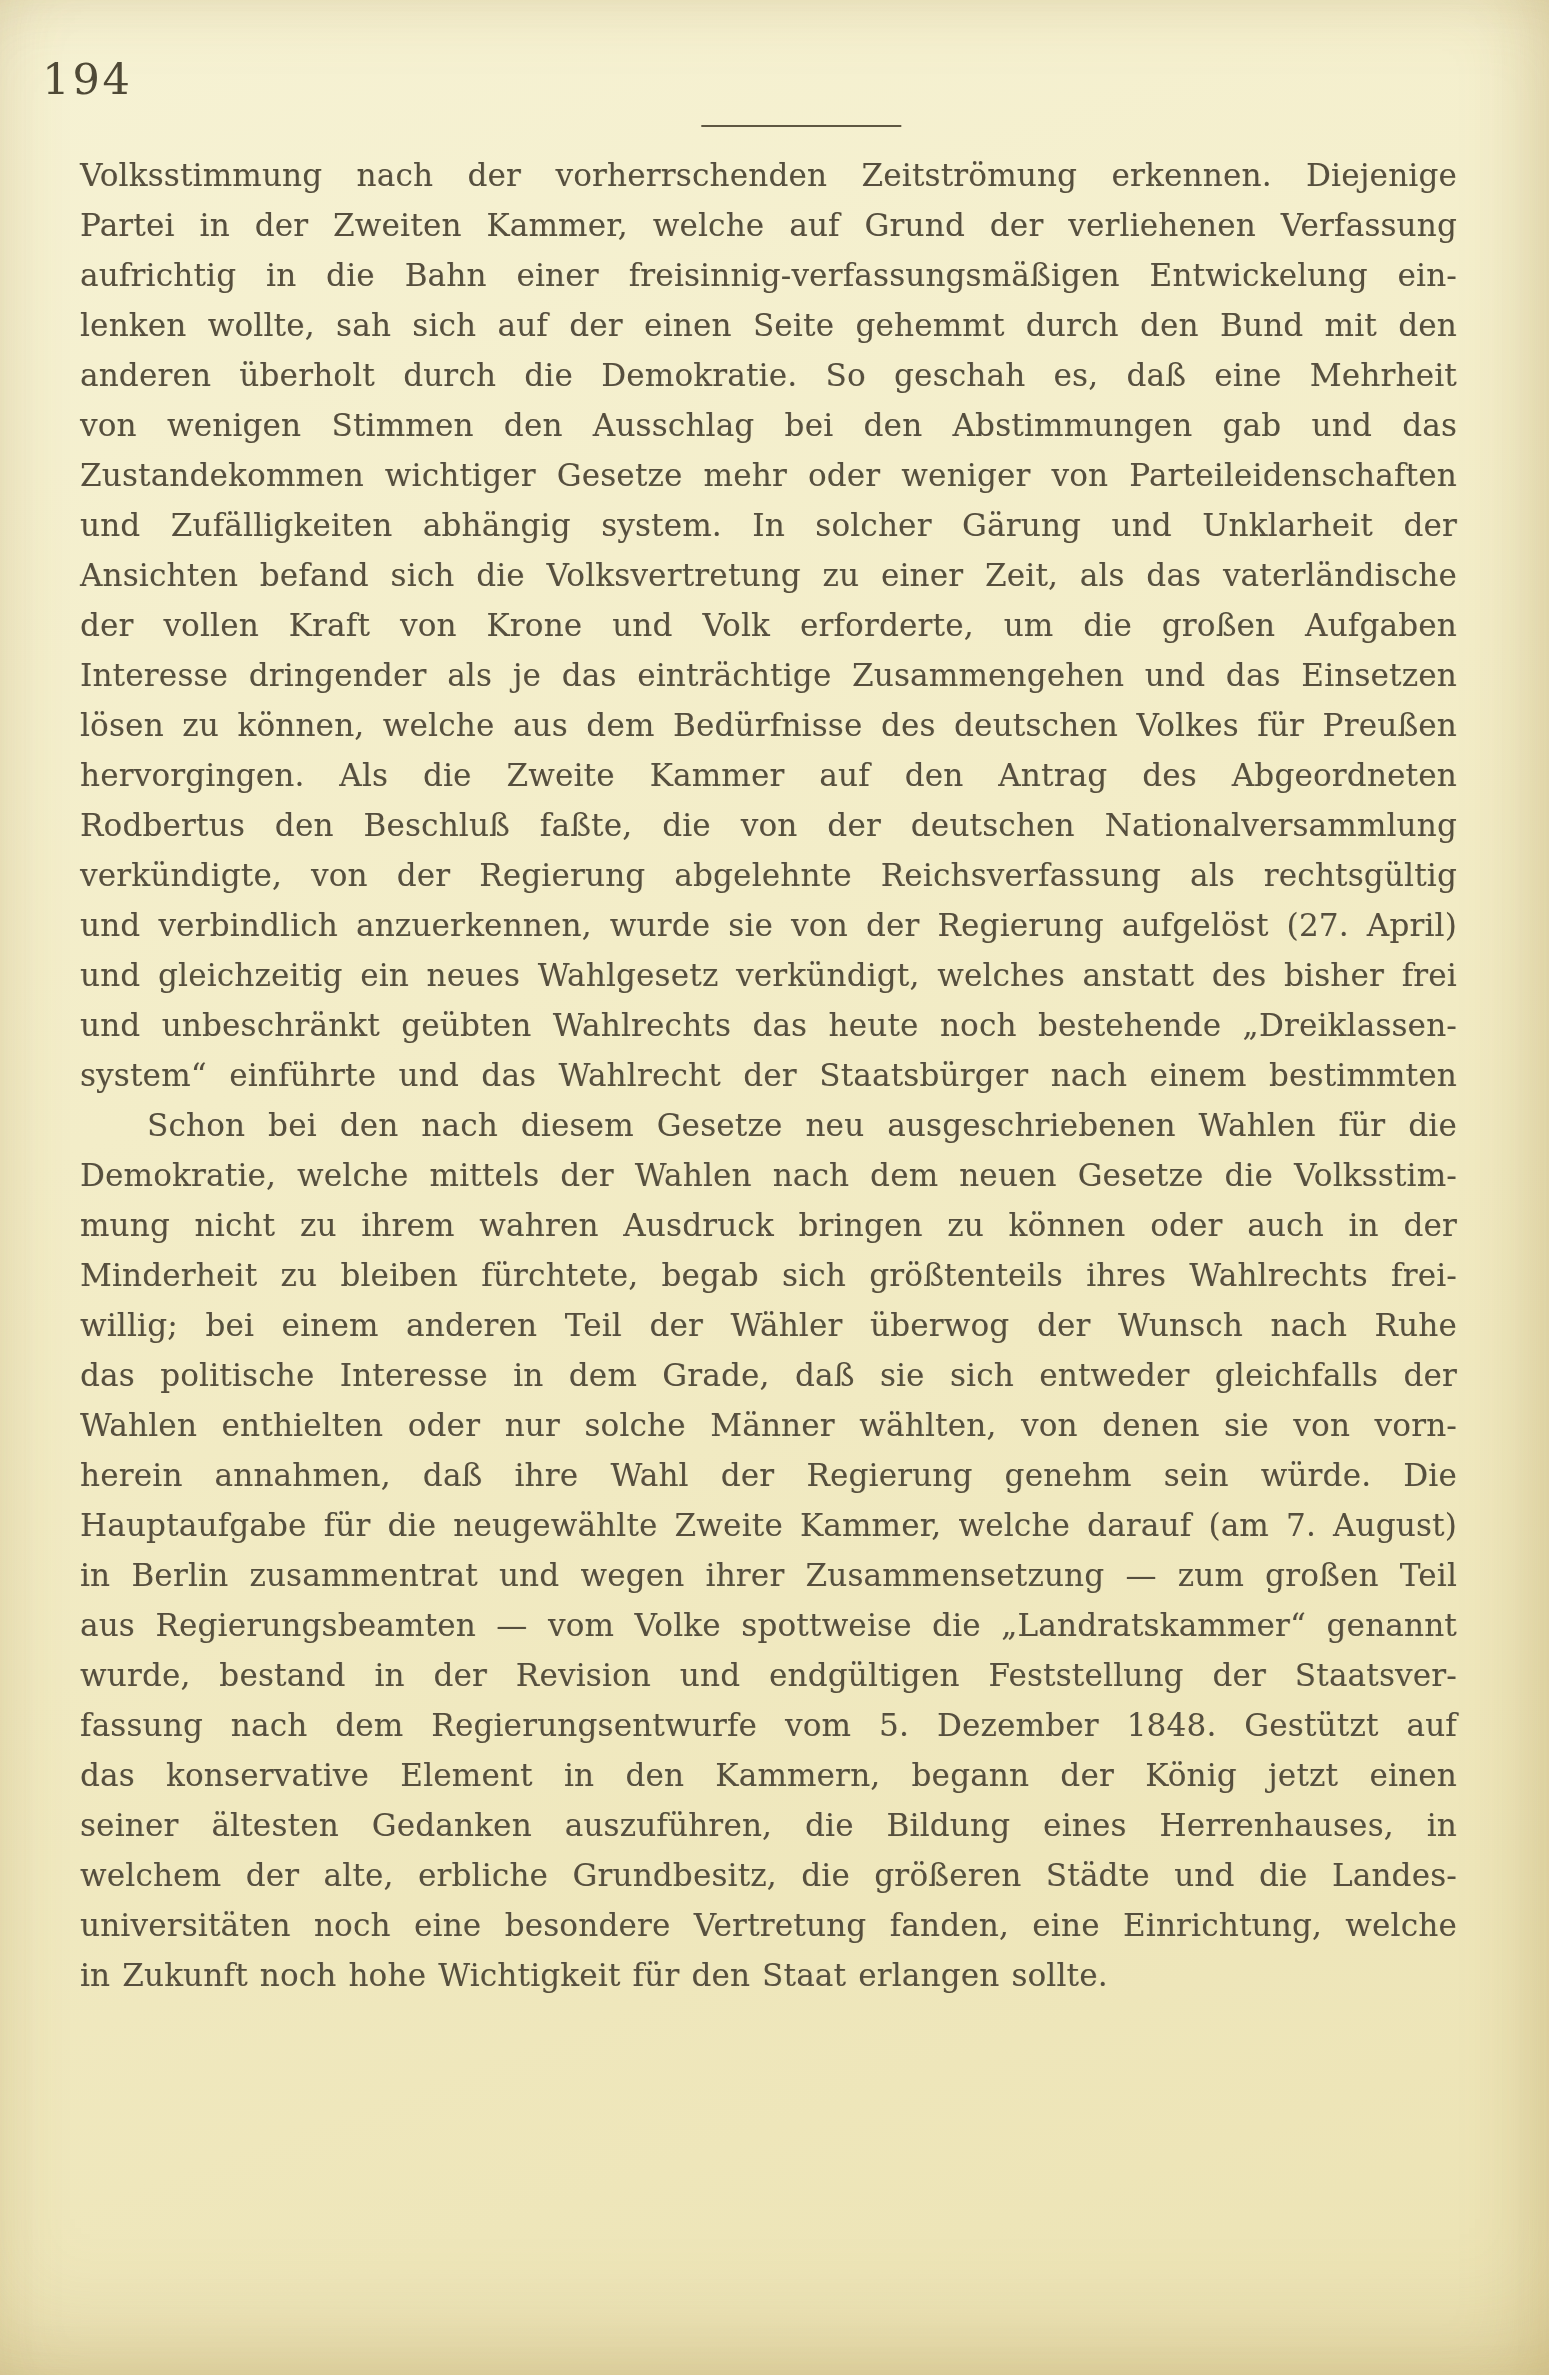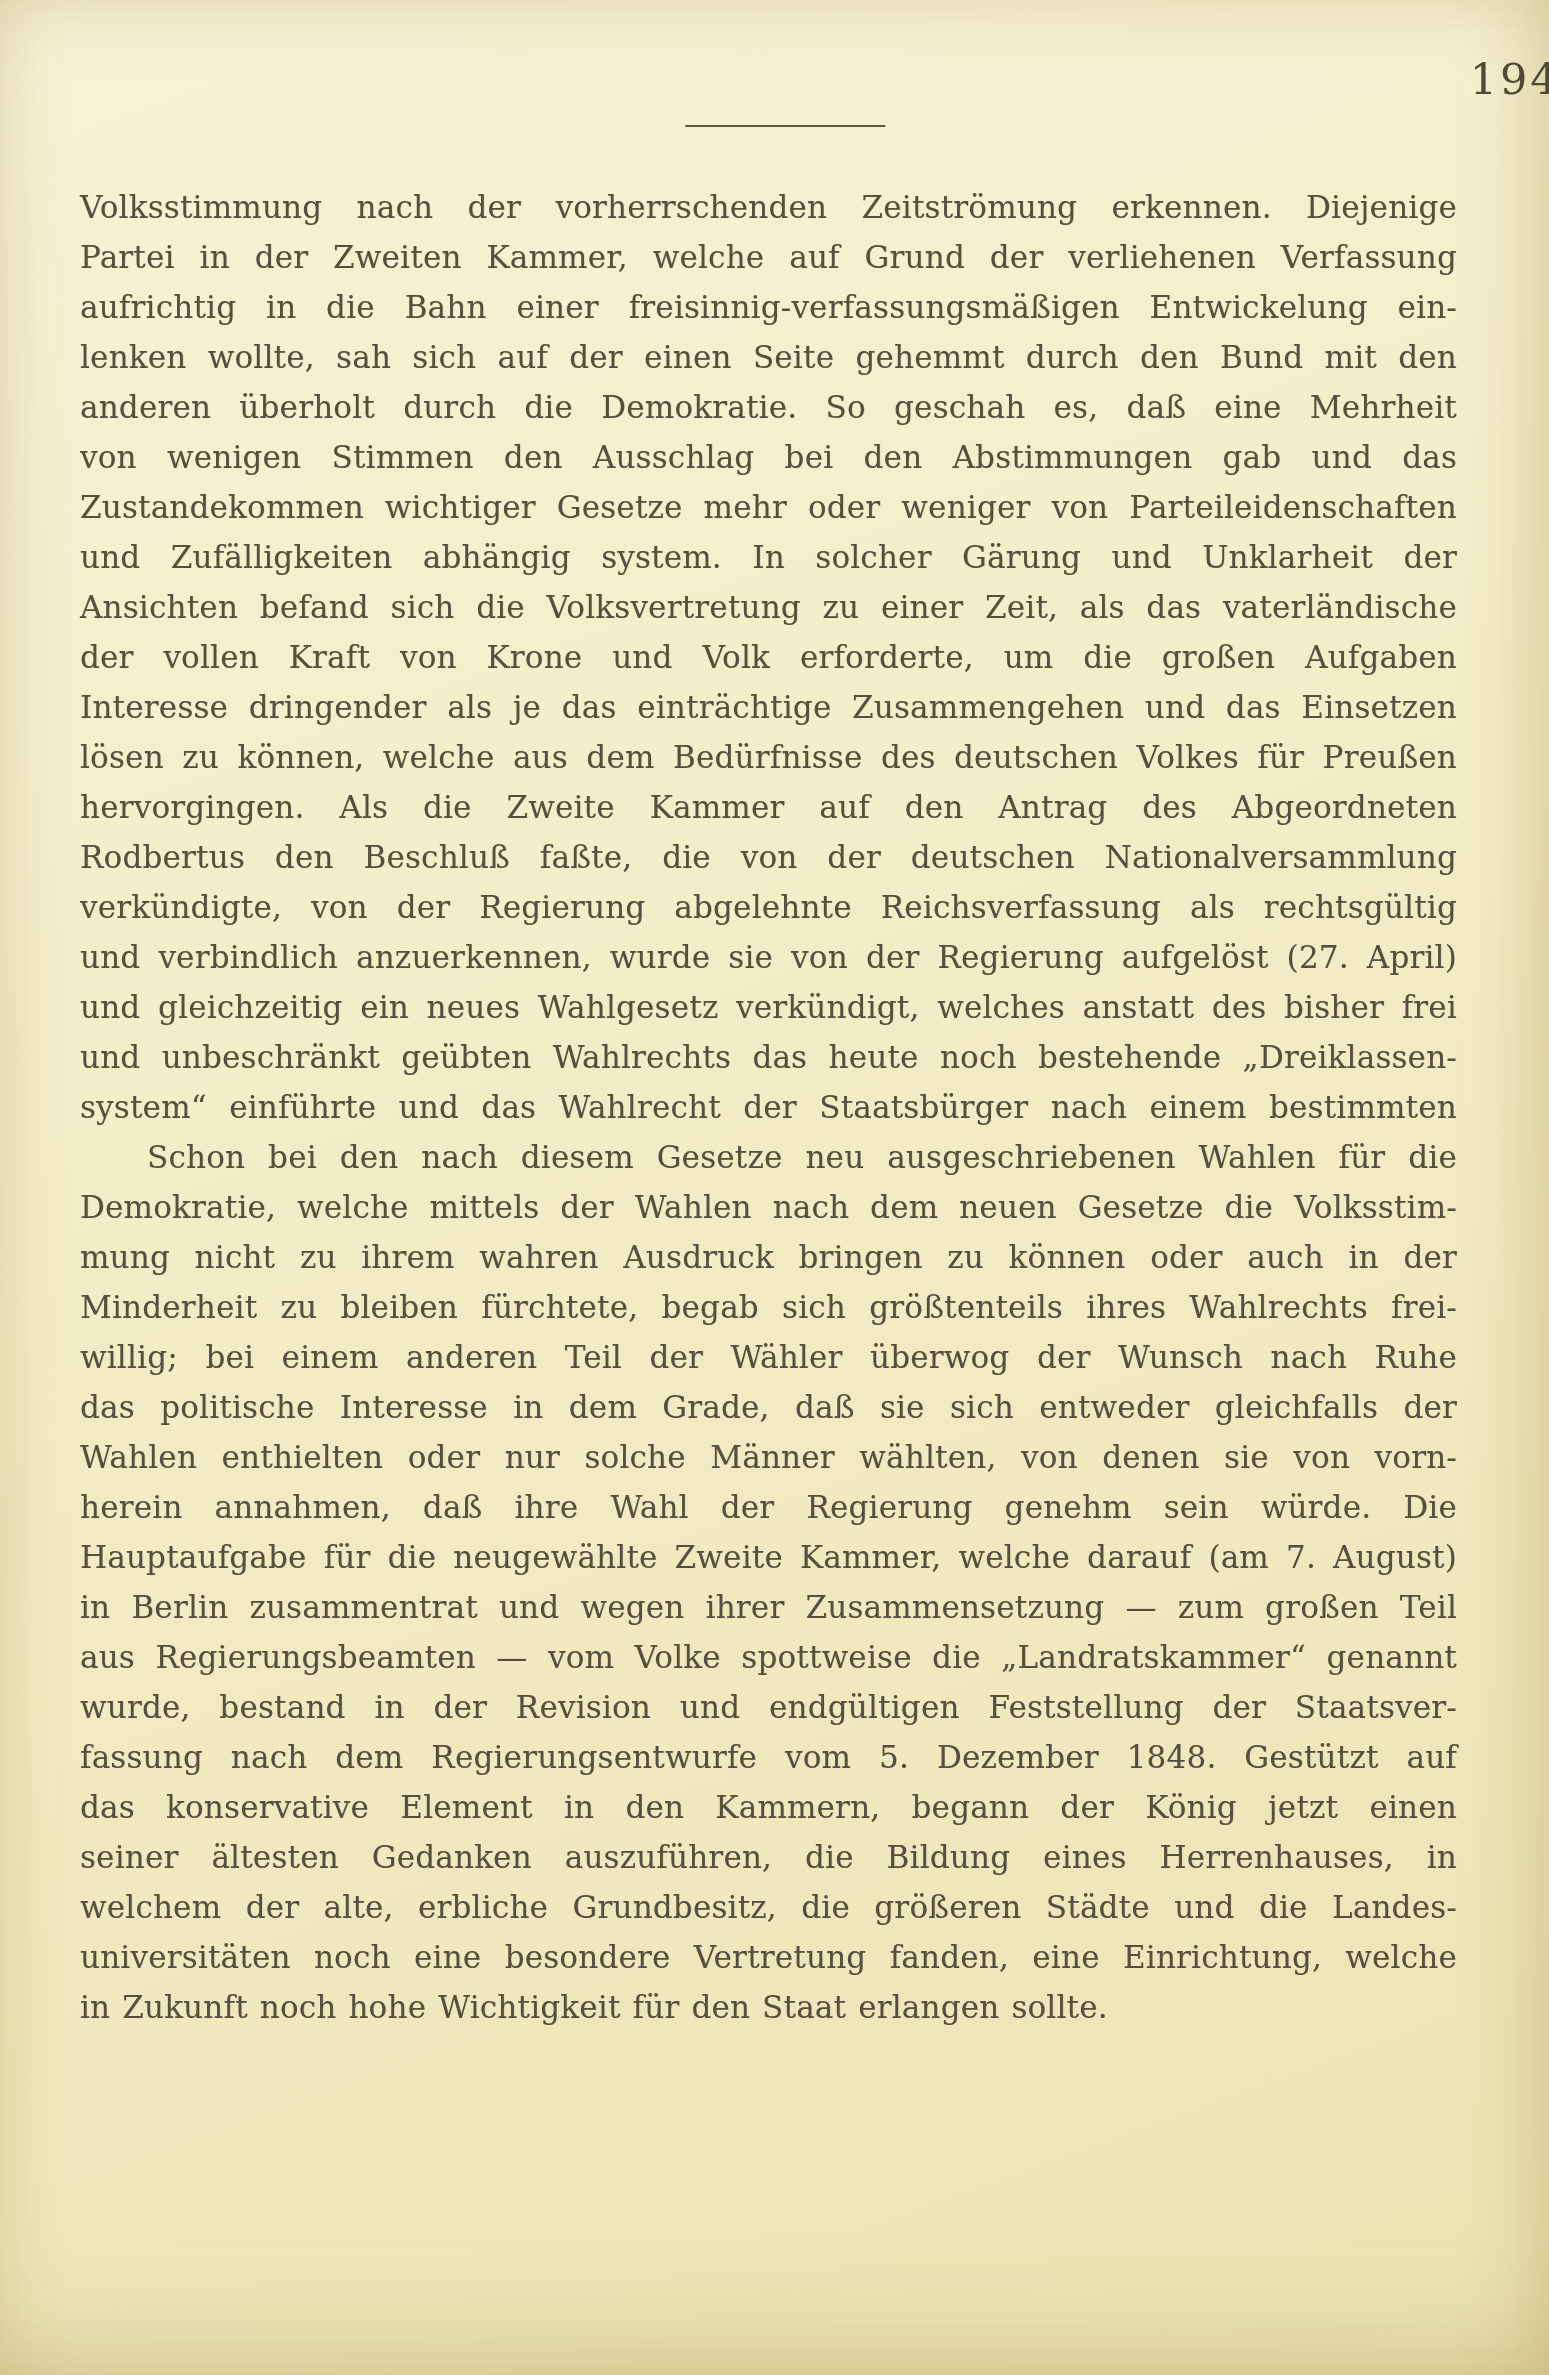--- a/index.html
+++ b/index.html
@@ -13,21 +13,22 @@
       inset -42px 0 75px -23.4px rgba(155, 125, 55, 0.20),
       inset 0 -66px 103px -33px rgba(155, 125, 55, 0.22),
       inset 0 42px 84px -42px rgba(170, 140, 70, 0.12),
       inset 33px 0 66px -28px rgba(170, 140, 70, 0.10);
     overflow: hidden;
     font-family: "DejaVu Serif", "Liberation Serif", serif;
   }
   .pagehead {
     position: absolute;
     top: 54px; left: 0; right: 0;
-    text-align: right;
+    text-align: left;
+    padding-left: 32px;
   }
   .pagehead .num {
     display: inline-block;
     font-size: 43px;
     letter-spacing: 2.8px;
     color: #4f4936;
     transform: translateX(10.3px);
   }
   .pagehead .rule {
     width: 200px;
@@ -39,21 +40,20 @@
   .textblock {
     position: absolute;
     left: 80px;
     top: 150px;
     width: 1377px;
     color: #564f3e;
     font-size: 31px;
     line-height: 50px;
     letter-spacing: 0.2px;
     word-spacing: 1.9px;
-    margin-top: 32px;
   }
   .ln {
     text-align: justify;
     text-align-last: justify;
     white-space: normal;
     text-shadow: 0.4px 0.4px 0 rgba(86, 79, 62, 0.25);
   }
   .ln.s { text-align-last: left; }
   .ln.ind { text-indent: 67px; }
 </style>

